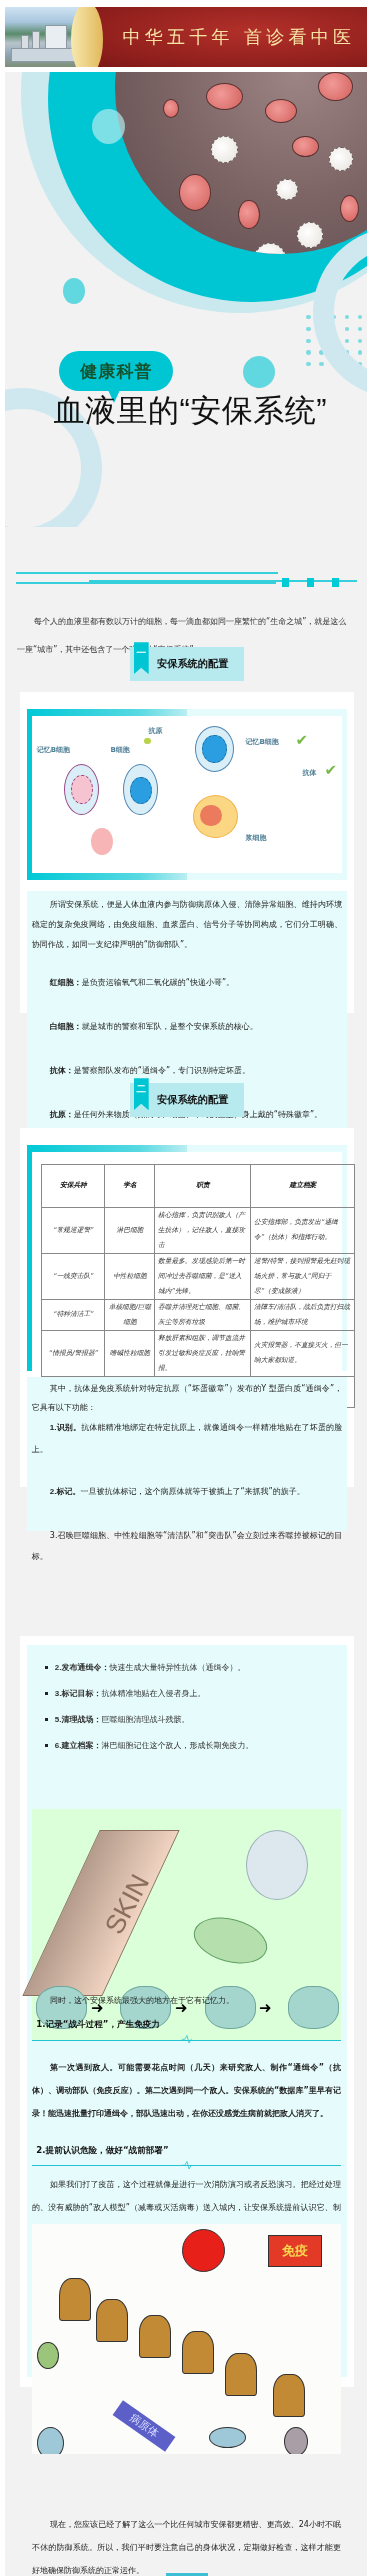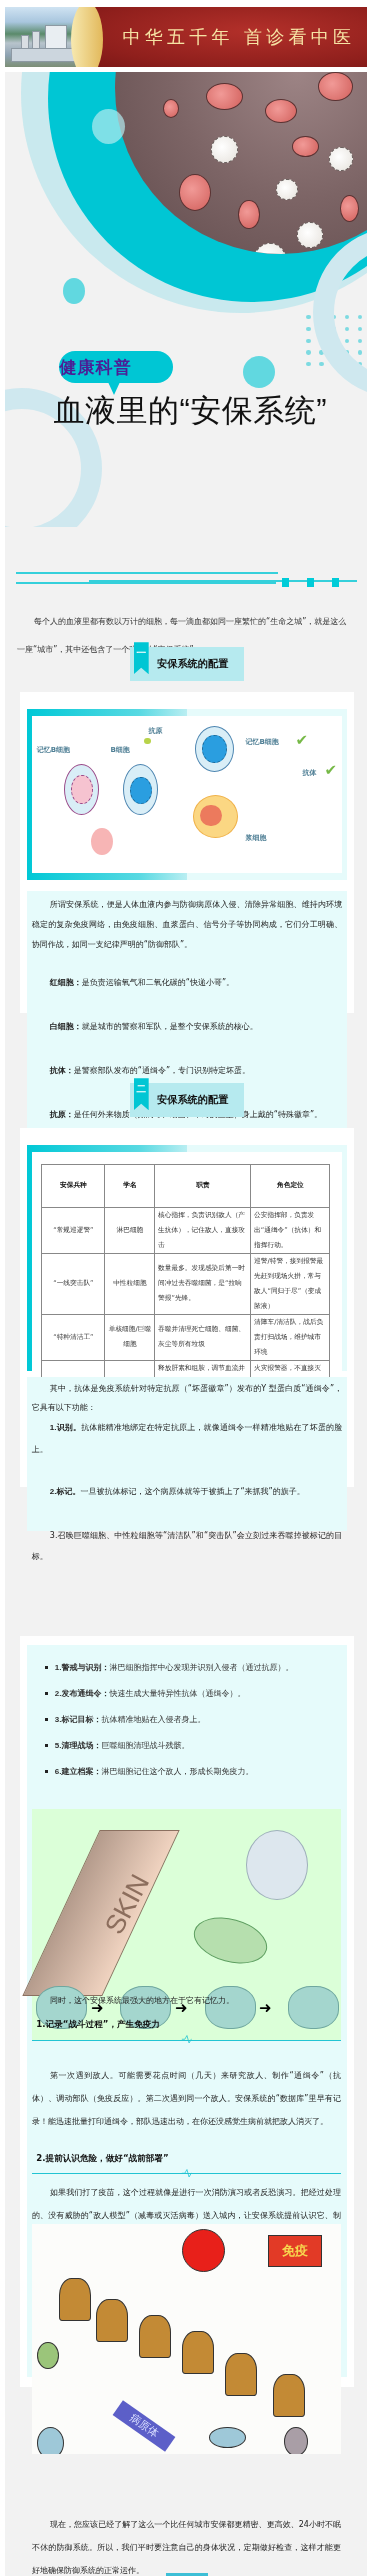--- a/index.html
+++ b/index.html
@@ -21,21 +21,21 @@
   .ring-mid { position:absolute; left:43px; top:-177px; width:407px; height:407px; border-radius:50%; background:#00c6d4; }
   .blood { position:absolute; left:110px; top:-150px; width:332px; height:332px; border-radius:50%; background: radial-gradient(circle at 55% 45%, #9d8485 0%, #7c6465 50%, #5f4a4b 100%); overflow:hidden; }
   .rbc { position:absolute; border-radius:50%; background: radial-gradient(circle at 40% 40%, #f19a97, #d2605c); border:1.1px solid #5b3232; }
   .wbc { position:absolute; border-radius:50%; background: radial-gradient(circle at 40% 40%, #ffffff, #e6e2dc); border:1.1px dashed #6b6360; }
   .bubble { position:absolute; border-radius:50%; }
   .dotgrid { position:absolute; display:grid; grid-template-columns: repeat(5, 5.4px); gap: 7.5px 7.5px; }
   .dotgrid span { width:4.3px; height:4.3px; border-radius:50%; background:#5fd3dc; opacity:.8; }
   .ring-left { position:absolute; left:-64px; top:316px; width:161px; height:161px; border-radius:50%; border:21.4px solid #cfe8ef; }
   .ring-right { position:absolute; left:308px; top:155px; width:171px; height:171px; border-radius:50%; border:21.4px solid #cfe8ef; }
 
-  .pill { position:absolute; left:54px; top:351px; width:114px; height:32px; background:#00c6d4; border-radius:24px; display:flex; align-items:center; color:#4c1d95; font-weight:bold; font-size:17px; letter-spacing:1.1px; }
+  .pill { position:absolute; left:54px; top:351px; width:114px; height:40px; background:#00c6d4; border-radius:24px; display:flex; align-items:center; justify-content:center; color:#14532d; font-weight:bold; font-size:17px; letter-spacing:1.1px; }
   .pill::after { content:""; position:absolute; left:49px; bottom:-11.8px; border-left:6.4px solid transparent; border-right:6.4px solid transparent; border-top:13px solid #00c6d4; }
   .hero-title { position:absolute; left:48px; top:390px; font-size:31px; color:#111; letter-spacing:0.5px; white-space:nowrap; font-family:"Liberation Sans","DejaVu Sans",sans-serif; }
 
   
   .article { position:absolute; left:5.4px; top:527px; width:362px; height:2049px; background:#f2f2f2; }
   .line { position:absolute; height:1.6px; background:#35d0db; }
   .sq { position:absolute; width:7px; height:8.6px; background:#00ccd8; }
   .intro { position:absolute; left:17px; top:608px; width:332px; font-size:8px; line-height:28px; color:#333; text-indent:17px; }
 
   .sec-label { position:absolute; height:34px; background:#b6eaef; display:flex; align-items:center; }
@@ -51,21 +51,21 @@
   .indent { text-indent:18px; }
   .b { font-weight:bold; font-family:"Liberation Sans","DejaVu Sans",sans-serif; }
 
   
   .diagram { position:absolute; left:0; top:0; width:100%; height:100%; }
   .cell { position:absolute; border-radius:50%; }
   .lbl { position:absolute; font-size:7px; color:#4f7f95; font-weight:bold; white-space:nowrap; }
   .check { position:absolute; color:#76b947; font-size:15px; font-weight:bold; }
 
   
-  table.sec { position:absolute; left:9px; top:12.3px; width:289px; border-collapse:collapse; font-size:6.7px; color:#333; }
+  table.sec { position:absolute; left:9px; top:12.3px; width:314px; border-collapse:collapse; font-size:6.7px; color:#333;font-style:italic; }
   table.sec td, table.sec th { border:0.5px solid #888; padding:0 2.7px; text-align:center; vertical-align:middle; line-height:15px; }
   table.sec th { height:43px; font-weight:bold; color:#111; }
   table.sec td.l { text-align:left; }
   table.sec td.c3 { border-left:0.5px solid #222;margin-left:16px; }
 
   ul.flow { list-style:none; }
   ul.flow li { position:relative; padding-left:21.4px; font-size:8px; line-height:26px; color:#333; }
   ul.flow li::before { content:""; position:absolute; left:11.8px; top:11.2px; width:3.2px; height:3.2px; background:#222; }
 
   .subhead { font-weight:bold; font-size:8.6px; color:#111; padding-left:4.3px; }
@@ -222,34 +222,34 @@
 
   <div class="card" style="top:1128px;height:359px;">
     <div class="frame" style="top:16.6px;height:226px;">
       <div class="frame-inner" style="bottom:0;">
         <table class="sec">
           <thead>
             <tr>
               <th style="width:63px;">安保兵种</th>
               <th style="width:50px;">学名</th>
               <th class="c3" style="width:96px;">职责</th>
-              <th>角色定位</th>
+              <th>建立档案</th>
             </tr>
           </thead>
           <tbody>
             <tr>
               <td>“常规巡逻警”</td>
               <td>淋巴细胞</td>
               <td class="l c3">核心指挥，负责识别敌人（产生抗体），记住敌人，直接攻击</td>
               <td class="l">公安指挥部，负责发出“通缉令”（抗体）和指挥行动。</td>
             </tr>
             <tr>
               <td>“一线突击队”</td>
               <td>中性粒细胞</td>
-              <td class="l c3">数量最多。发现感染后第一时间冲过去吞噬细菌，是“拉响警报”先锋。</td>
+              <td class="l c3">数量最多。发现感染后第一时间冲过去吞噬细菌，是“送入城内”先锋。</td>
               <td class="l">巡警/特警，接到报警最先赶到现场火拼，常与敌人“同归于尽”（变成脓液）</td>
             </tr>
             <tr>
               <td>“特种清洁工”</td>
               <td>单核细胞/巨噬细胞</td>
               <td class="l c3">吞噬并清理死亡细胞、细菌、灰尘等所有垃圾</td>
               <td class="l">清障车/清洁队，战后负责打扫战场，维护城市环境</td>
             </tr>
             <tr>
               <td>“情报员/警报器”</td>
@@ -276,21 +276,20 @@
   </div>
 
   <div class="sec-label" style="left:114px;top:1657px;width:146px;">
     <div class="ribbon">三</div>
     <div class="sec-text" style="margin-left:27px;">“安保系统”的运作流程</div>
   </div>
 
   <div class="card" style="top:1636px;height:751px;top:1636px;">
     <div class="textbox" style="top:9px;height:732px;padding:9.6px 6.4px 0 6.4px;">
       <ul class="flow">
-        <li><span class="b">1.警戒与识别：</span><span>淋巴细胞指挥中心发现并识别入侵者（通过抗原）。</span></li>
         <li><span class="b">2.发布通缉令：</span><span>快速生成大量特异性抗体（通缉令）。</span></li>
         <li><span class="b">3.标记目标：</span><span>抗体精准地贴在入侵者身上。</span></li>
         <li><span class="b">5.清理战场：</span><span>巨噬细胞清理战斗残骸。</span></li>
         <li><span class="b">6.建立档案：</span><span>淋巴细胞记住这个敌人，形成长期免疫力。</span></li>
       </ul>
     </div>
   </div>
 
   <div style="position:absolute;left:32px;top:1809px;width:309px;height:231px;background:#dbffd8;">
     <div style="position:absolute;left:29.4px;top:21.4px;width:80px;height:166px;background:linear-gradient(90deg,#b49b8c,#f0d3c0);transform:skewX(-25deg);border:1.1px solid #8b7060;"></div>
@@ -307,21 +306,21 @@
   </div>
 
   <div style="position:absolute;left:32px;top:1991px;width:309px;">
     <p class="para indent">同时，这个安保系统最强大的地方在于它有记忆力。</p>
     <div class="subhead" style="margin-top:4.3px;line-height:18px;">1.记录“战斗过程”，产生免疫力</div>
     <div class="zig" style="margin-top:2.1px;">
         <svg width="10.7" height="9.6" viewBox="0 0 20 18">
           <polyline points="0,8 6,8 10,1 14,15 18,8 20,8" fill="none" stroke="#22c4d3" stroke-width="1.5"></polyline>
         </svg>
       </div>
-    <p class="para indent" style="line-height:23px;margin-top:19px;">第一次遇到敌人。可能需要花点时间（几天）来研究敌人、制作“通缉令”（抗体）、调动部队（免疫反应）。第二次遇到同一个敌人。安保系统的“数据库”里早有记录！能迅速批量打印通缉令，部队迅速出动，在你还没感觉生病前就把敌人消灭了。</p>
+    <p class="para indent" style="line-height:23px;margin-top:11px;font-weight:bold;">第一次遇到敌人。可能需要花点时间（几天）来研究敌人、制作“通缉令”（抗体）、调动部队（免疫反应）。第二次遇到同一个敌人。安保系统的“数据库”里早有记录！能迅速批量打印通缉令，部队迅速出动，在你还没感觉生病前就把敌人消灭了。</p>
     <div class="subhead" style="margin-top:16px;line-height:18px;">2.提前认识危险，做好“战前部署”</div>
     <div class="zig" style="margin-top:2.1px;">
         <svg width="10.7" height="9.6" viewBox="0 0 20 18">
           <polyline points="0,8 6,8 10,1 14,15 18,8 20,8" fill="none" stroke="#22c4d3" stroke-width="1.5"></polyline>
         </svg>
       </div>
     <p class="para indent" style="line-height:23px;margin-top:2.1px;">如果我们打了疫苗，这个过程就像是进行一次消防演习或者反恐演习。把经过处理的、没有威胁的“敌人模型”（减毒或灭活病毒）送入城内，让安保系统提前认识它、制作通缉令、存档数据库，等真正的敌人来袭时，就能快速反应。</p>
   </div>
 
   <div style="position:absolute;left:32px;top:2224px;width:309px;height:230px;background:#fcfcfa;overflow:hidden;">

